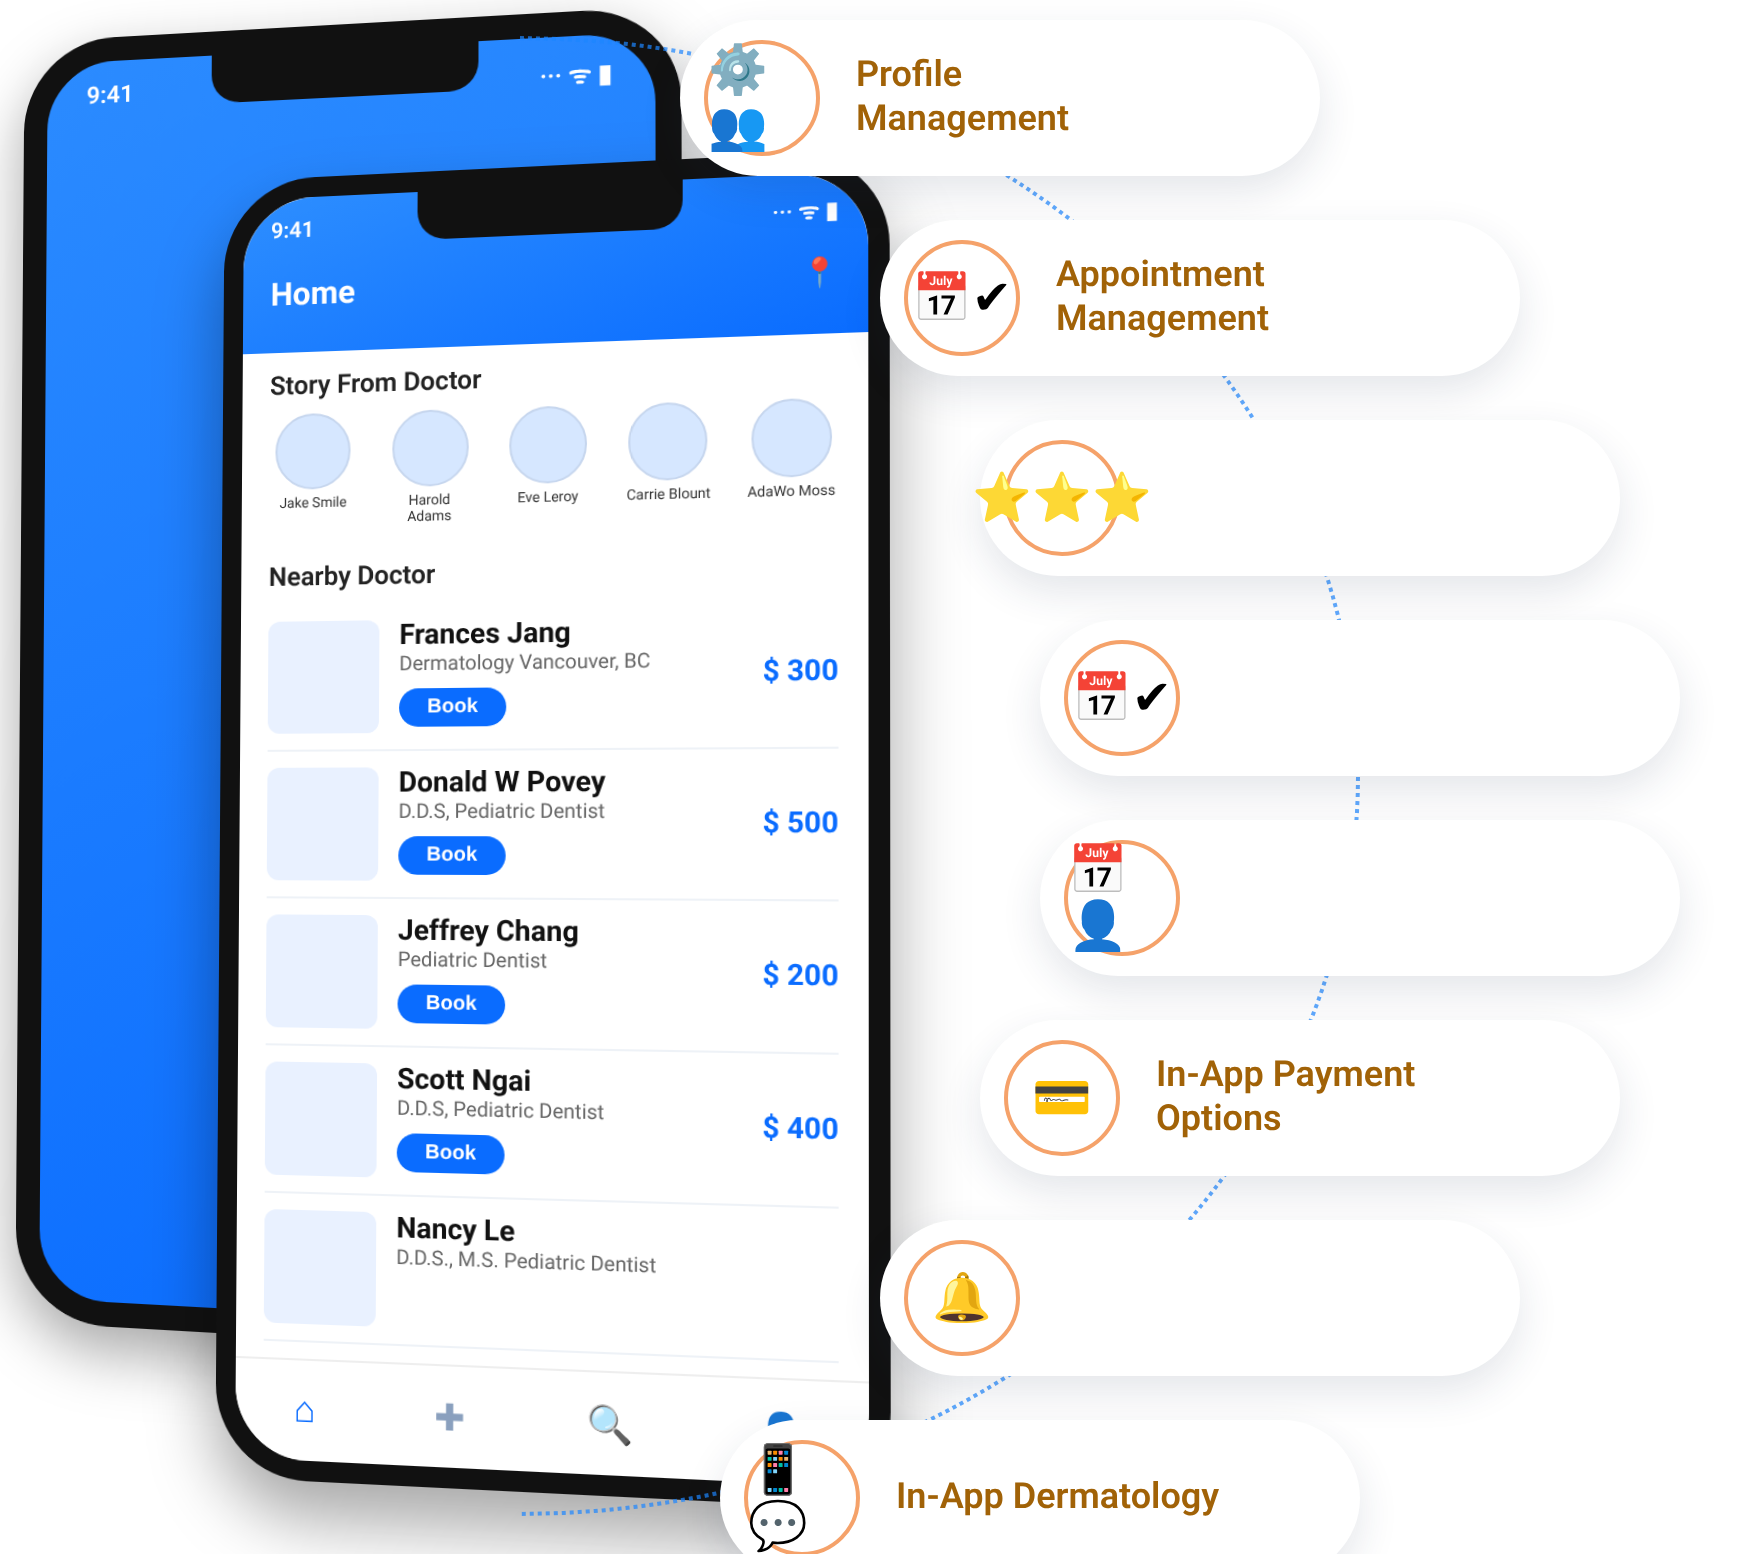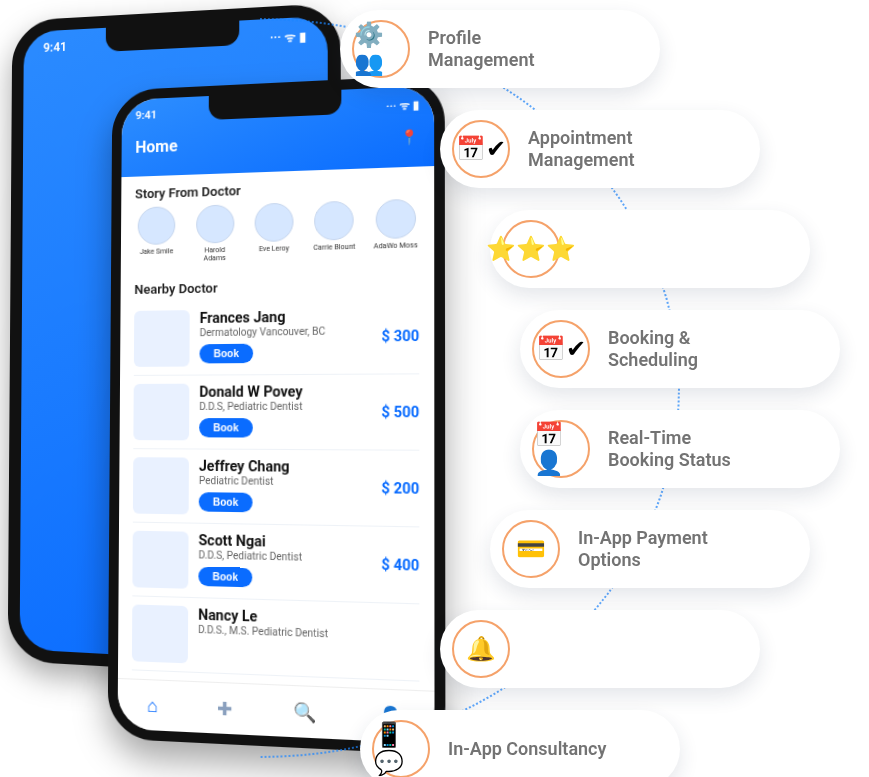--- a/index.html
+++ b/index.html
@@ -57,21 +57,21 @@
     opacity:.7; pointer-events:none;
   }
   .dotline { position:absolute; border-top:2px dotted #1d86ff; opacity:.7; }
   .dl1 { left:360px; top:48px; width:40px; transform:rotate(-10deg);}
 
   
   .features { position:absolute; left:340px; top:10px; width:520px; }
   .pill { display:flex; align-items:center; background:#fff; border-radius:50px; box-shadow:0 8px 20px rgba(30,50,80,.12); margin:0 0 22px; padding:10px 28px 10px 12px; width:fit-content; min-width:320px; position:relative; }
   .pill .icon-wrap { width:58px; height:58px; border-radius:50%; border:2px solid #f5a26a; display:flex; align-items:center; justify-content:center; margin-right:18px; flex-shrink:0; }
   .pill .ficon { font-size:24px; }
-  .pill .ftext { font-size:18px; color:#737373; font-weight:600; line-height:1.25; }
+  .pill .ftext { font-size:18px; color:#a16207; font-weight:600; line-height:1.25; }
   
   .features .pill:nth-child(1){ margin-left: 0px; }
   .features .pill:nth-child(2){ margin-left: 100px; }
   .features .pill:nth-child(3){ margin-left: 150px; }
   .features .pill:nth-child(4){ margin-left: 180px; }
   .features .pill:nth-child(5){ margin-left: 180px; }
   .features .pill:nth-child(6){ margin-left: 150px; }
   .features .pill:nth-child(7){ margin-left: 100px; }
   .features .pill:nth-child(8){ margin-left: 20px; }
 </style>
@@ -197,38 +197,36 @@
   </div>
   <div class="pill">
     <div class="icon-wrap">
         <span class="ficon">⭐⭐⭐</span>
       </div>
   </div>
   <div class="pill">
     <div class="icon-wrap">
         <span class="ficon">📅✔</span>
       </div>
-    <div class="ftext">Booking &amp;<br>Scheduling</div>
   </div>
   <div class="pill">
     <div class="icon-wrap">
         <span class="ficon">📅👤</span>
       </div>
-    <div class="ftext">Real-Time<br>Booking Status</div>
   </div>
   <div class="pill">
     <div class="icon-wrap">
         <span class="ficon">💳</span>
       </div>
     <div class="ftext">In-App Payment<br>Options</div>
   </div>
   <div class="pill">
     <div class="icon-wrap">
         <span class="ficon">🔔</span>
       </div>
   </div>
   <div class="pill">
     <div class="icon-wrap">
         <span class="ficon">📱💬</span>
       </div>
-    <div class="ftext">In-App Consultancy</div>
+    <div class="ftext">In-App Dermatology</div>
   </div>
 </div>
 
 </body></html>

